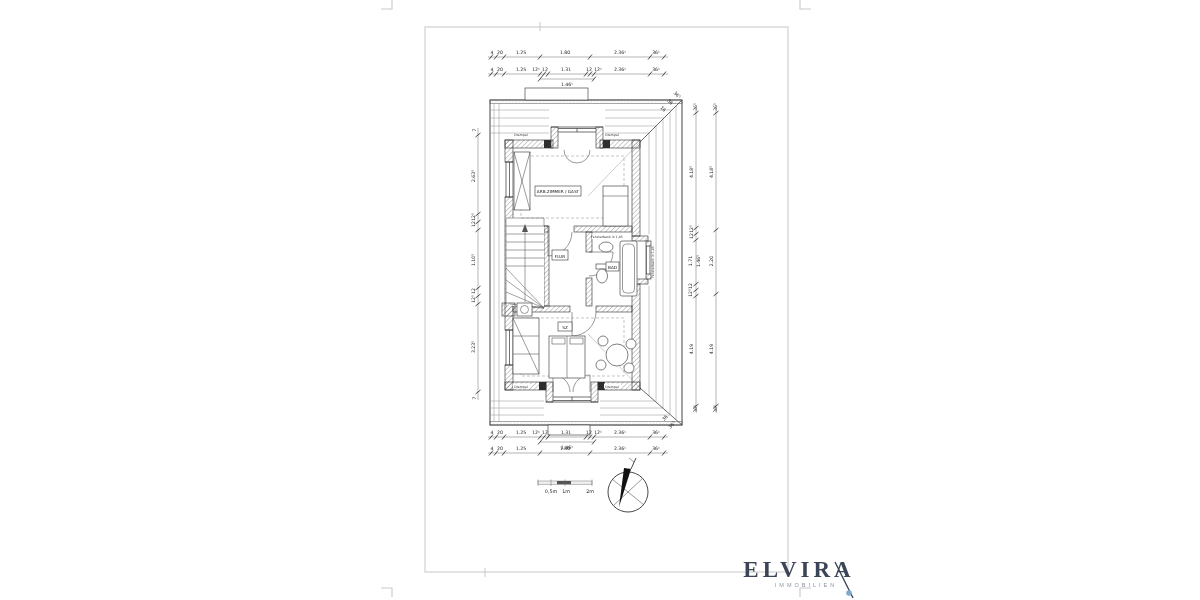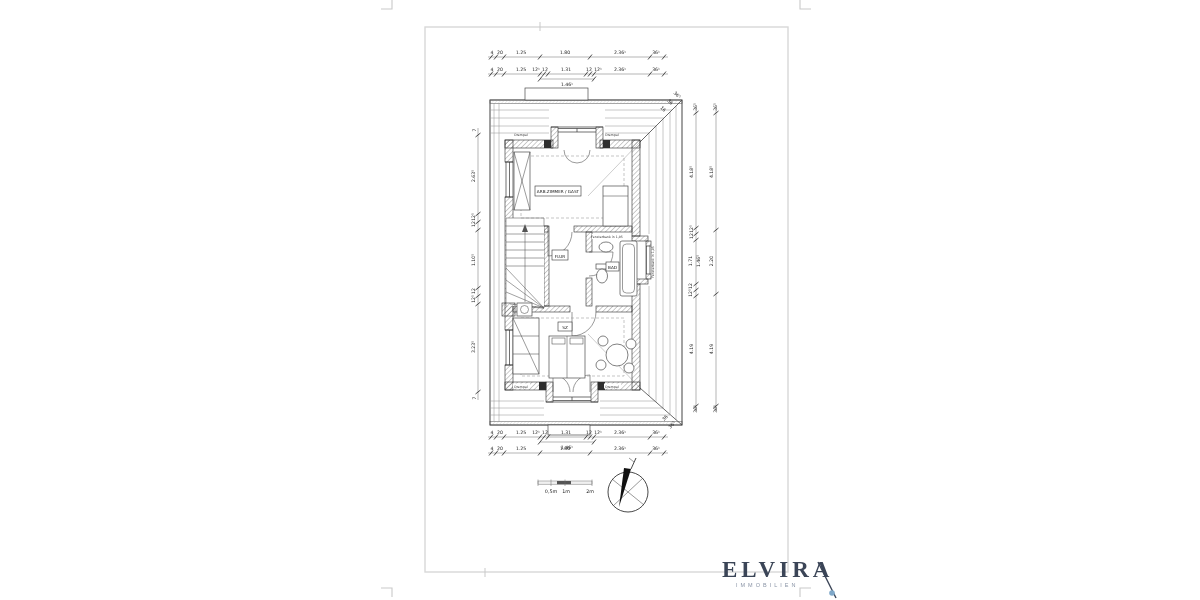--- a/index.html
+++ b/index.html
@@ -26,21 +26,21 @@
   .dimline{stroke:#6a6a6a;stroke-width:.5;fill:none;}
   .tick{stroke:#222;stroke-width:.8;}
   .dimtext{font:4.6px "DejaVu Sans",sans-serif;fill:#222;}
   .scaletext{font:4.8px "DejaVu Sans",sans-serif;fill:#222;}
   .roomlabel{font:4.2px "DejaVu Sans",sans-serif;fill:#111;}
   .labelbox{fill:#fff;stroke:#333;stroke-width:.6;}
   .note{font:3.2px "DejaVu Sans",sans-serif;fill:#333;}
   .notebg{fill:#fff;stroke:none;}
   .compass{stroke:#333;stroke-width:.9;fill:none;}
   .compassthin{stroke:#444;stroke-width:.55;fill:none;}
-  .logo{position:absolute;left:722px;top:558px;width:120px;text-align:left;}
+  .logo{position:absolute;left:739px;top:558px;width:120px;text-align:center;}
   .logo-title{font-family:"Liberation Serif",serif;font-weight:600;font-size:23px;
               letter-spacing:4px;color:var(--logo-color,#3b4557);line-height:24px;}
   .logo-sub{font-family:"Liberation Sans",sans-serif;font-size:5.5px;letter-spacing:3px;
             color:#8a94a6;margin-top:0;padding-left:14px;}
   .logo-slash{position:absolute;left:0;top:1px;pointer-events:none;}
 </style>
 </head>
 <body>
 
 <div id="stage">

